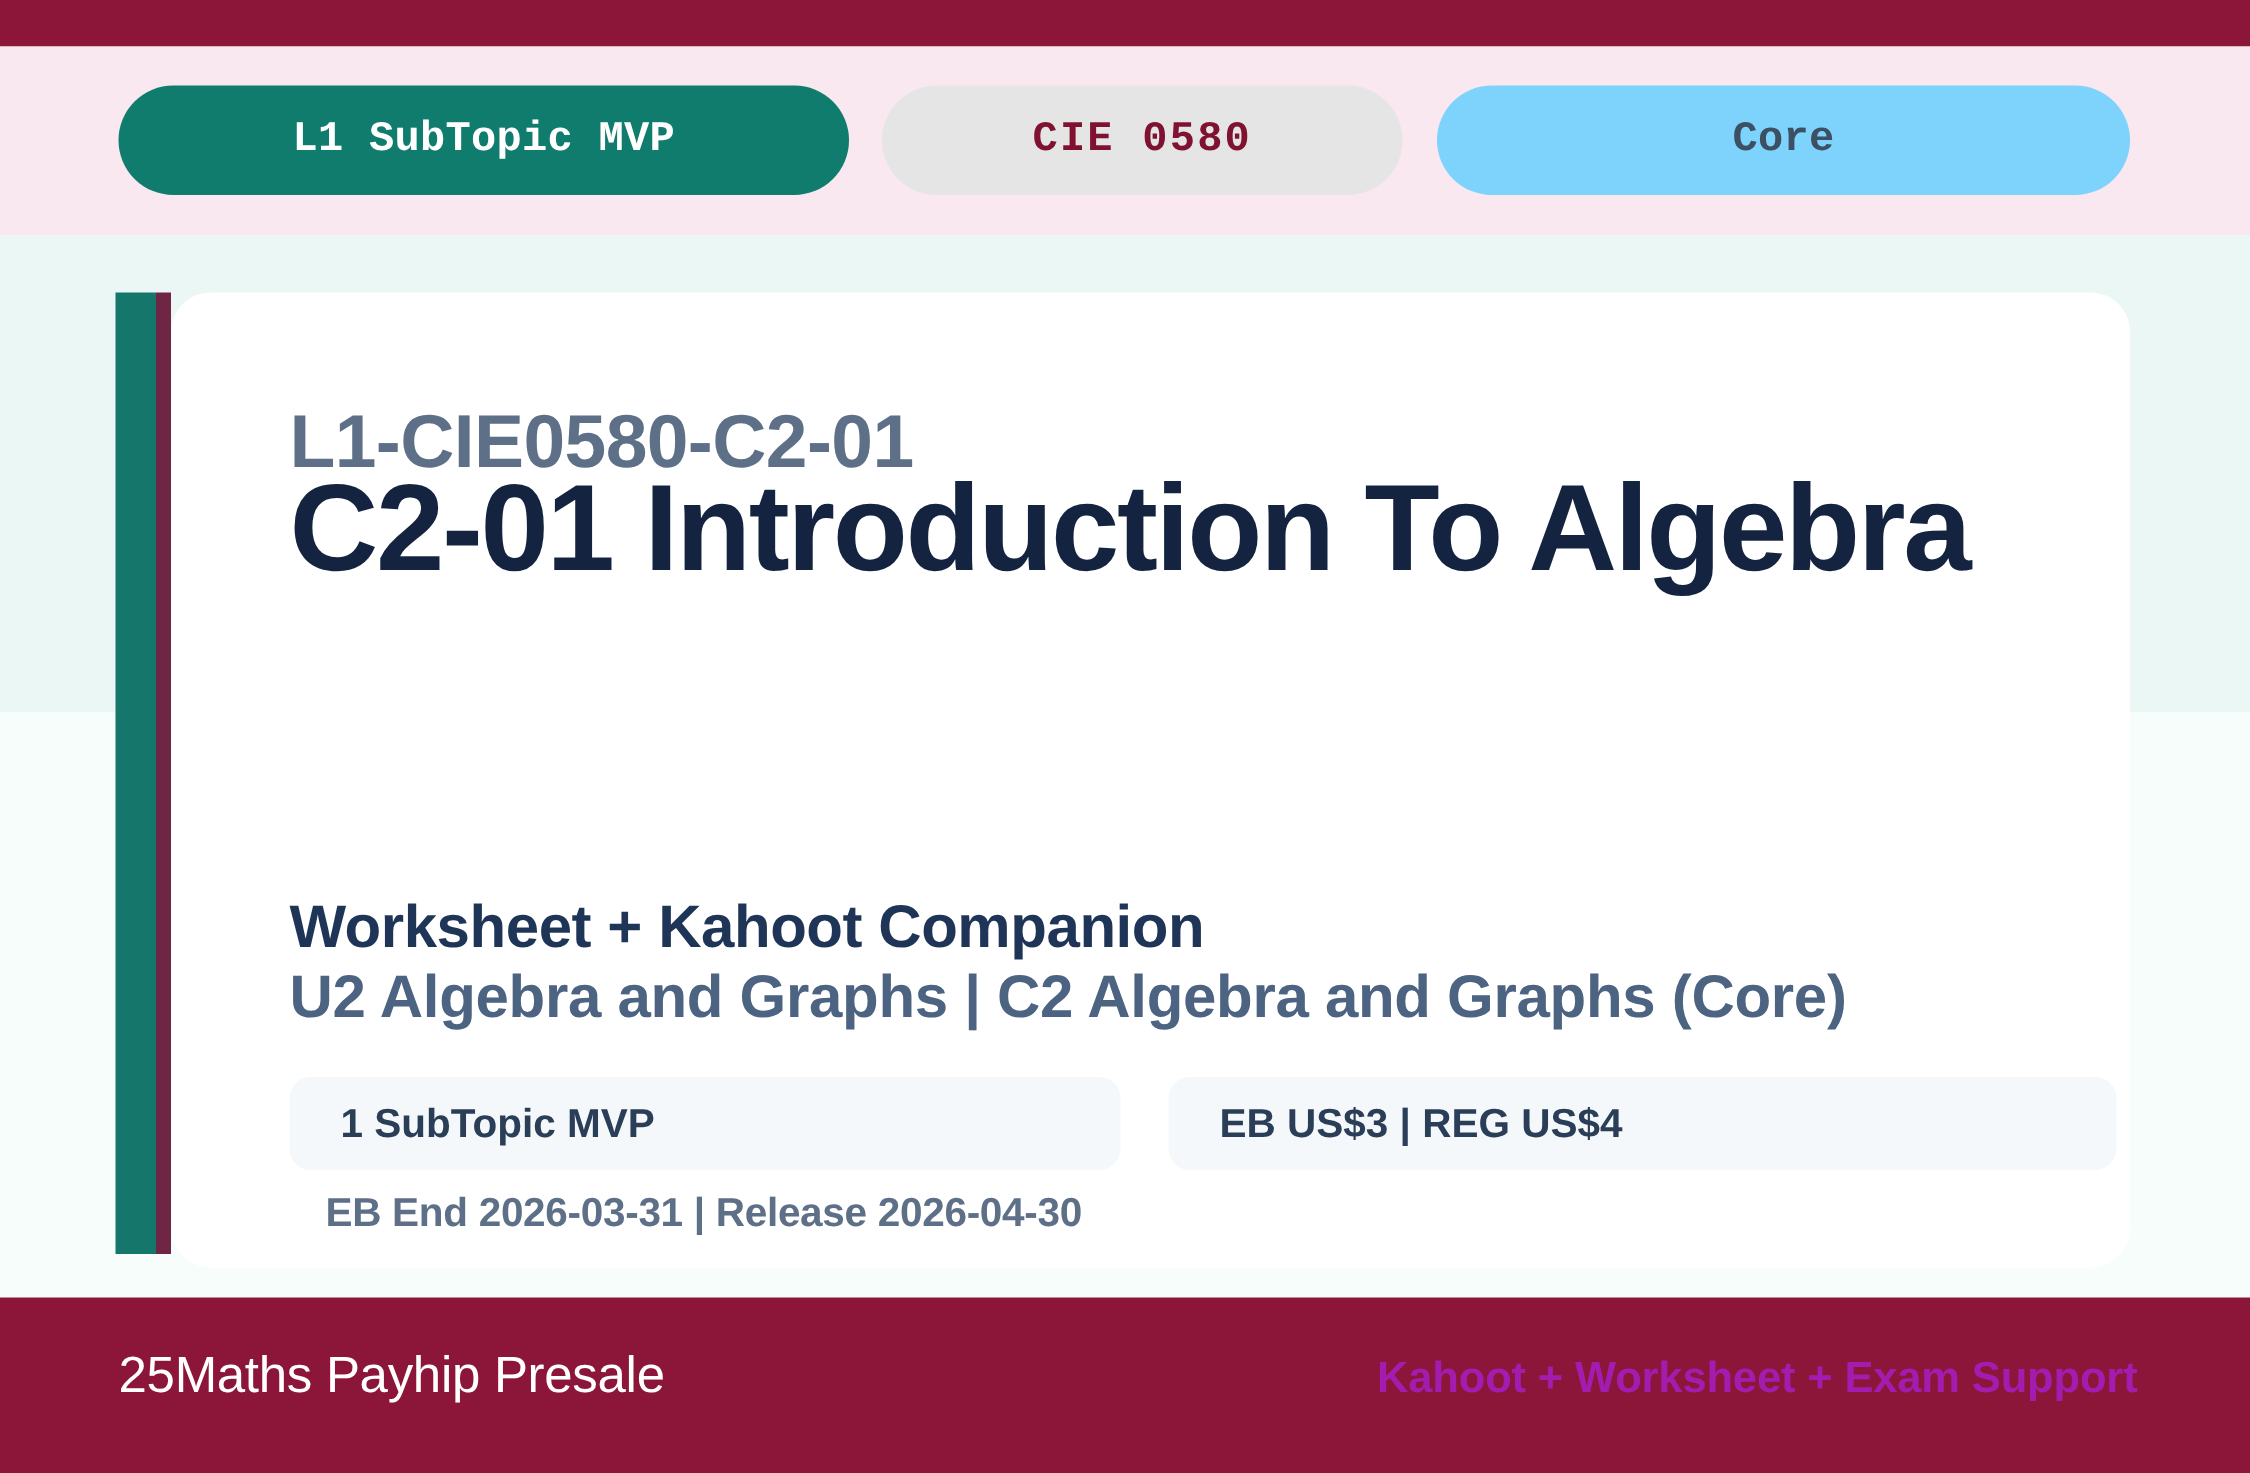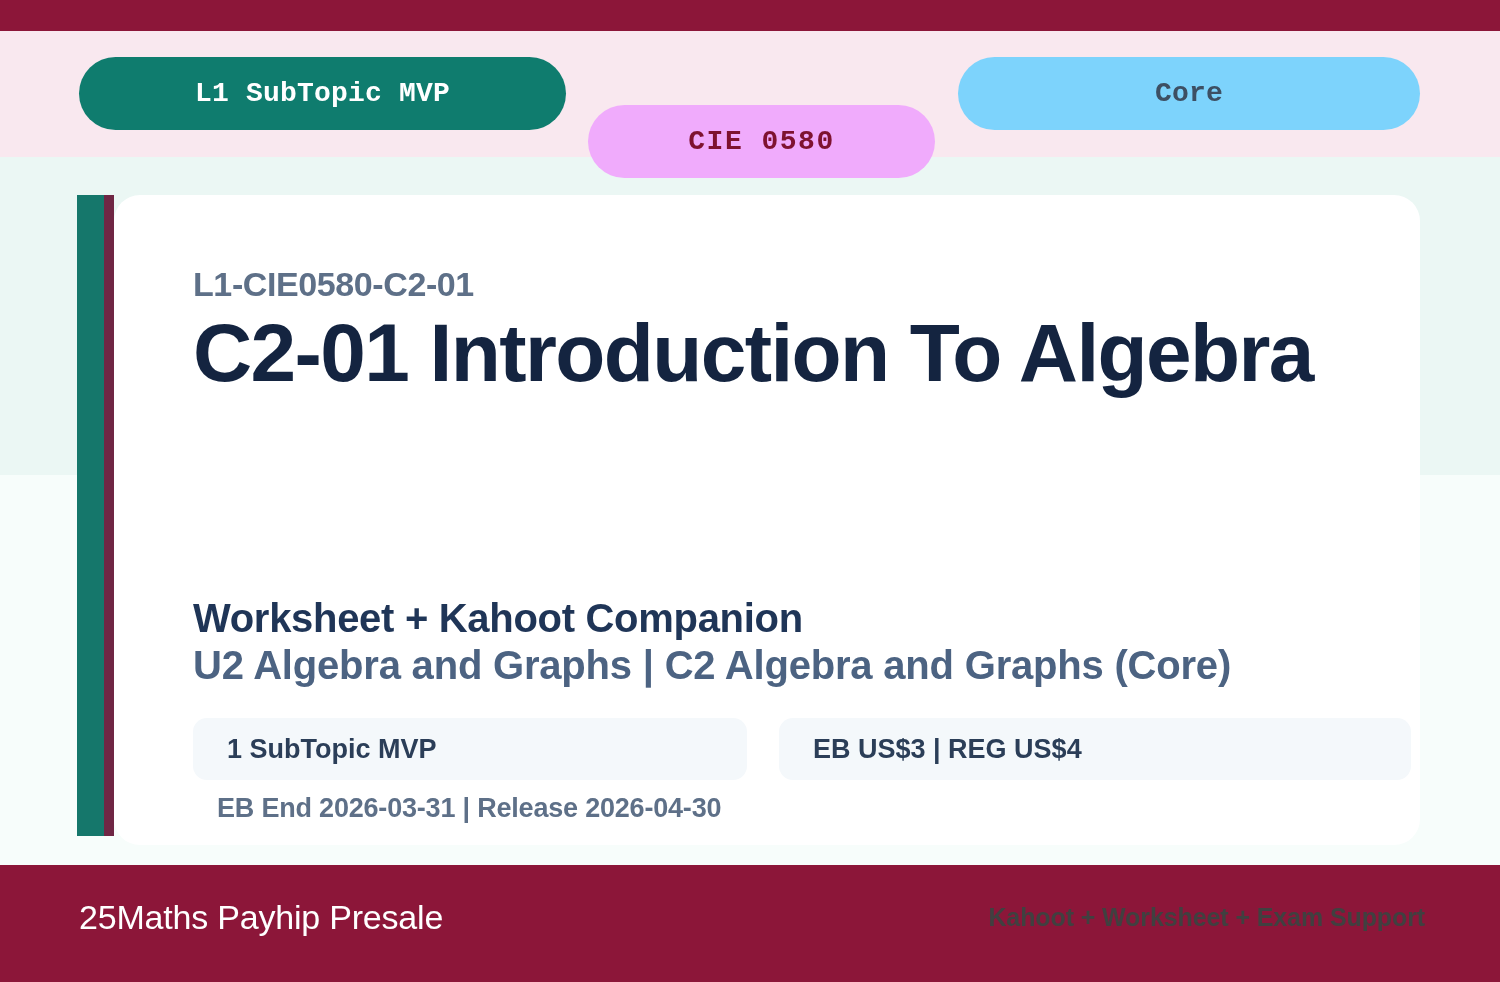--- a/index.html
+++ b/index.html
@@ -74,24 +74,23 @@
   }
   .pill-1 {
     left: 79px;
     width: 487px;
     background: #0f7c6e;
     color: #ffffff;
   }
   .pill-2 {
     left: 588px;
     width: 347px;
-    background: #f0abfc;
+    background: #e5e5e5;
     color: #7e1230;
     letter-spacing: 1.5px;
-    margin-top: 48px;
   }
   .pill-3 {
     left: 958px;
     width: 462px;
     background: #7dd3fc;
     color: #3d4f63;
   }
 
   
   .card-wrap {
@@ -127,21 +126,21 @@
     left: 42px;
     top: 0;
     width: 1240px;
     height: 650px;
   }
 
   .eyebrow {
     position: absolute;
     left: 37px;
     top: 70px;
-    font-size: 34px;
+    font-size: 50px;
     font-weight: bold;
     color: #5e7088;
     letter-spacing: -0.4px;
     white-space: nowrap;
   }
   .headline {
     position: absolute;
     left: 37px;
     top: 117px;
     font-size: 82px;
@@ -218,23 +217,23 @@
     font-weight: normal;
     color: #ffffff;
     letter-spacing: -0.2px;
     white-space: nowrap;
     text-align: center;
   }
   .footer-right {
     position: absolute;
     right: 75px;
     top: 903px;
-    font-size: 25px;
-    font-weight: bold;
-    color: #404040;
+    font-size: 29px;
+    font-weight: bold;
+    color: #a21caf;
     letter-spacing: -0.1px;
     white-space: nowrap;
   }
 </style>
 </head>
 <body>
 
 <div class="poster">
 
   <div class="band-top-maroon"></div>

